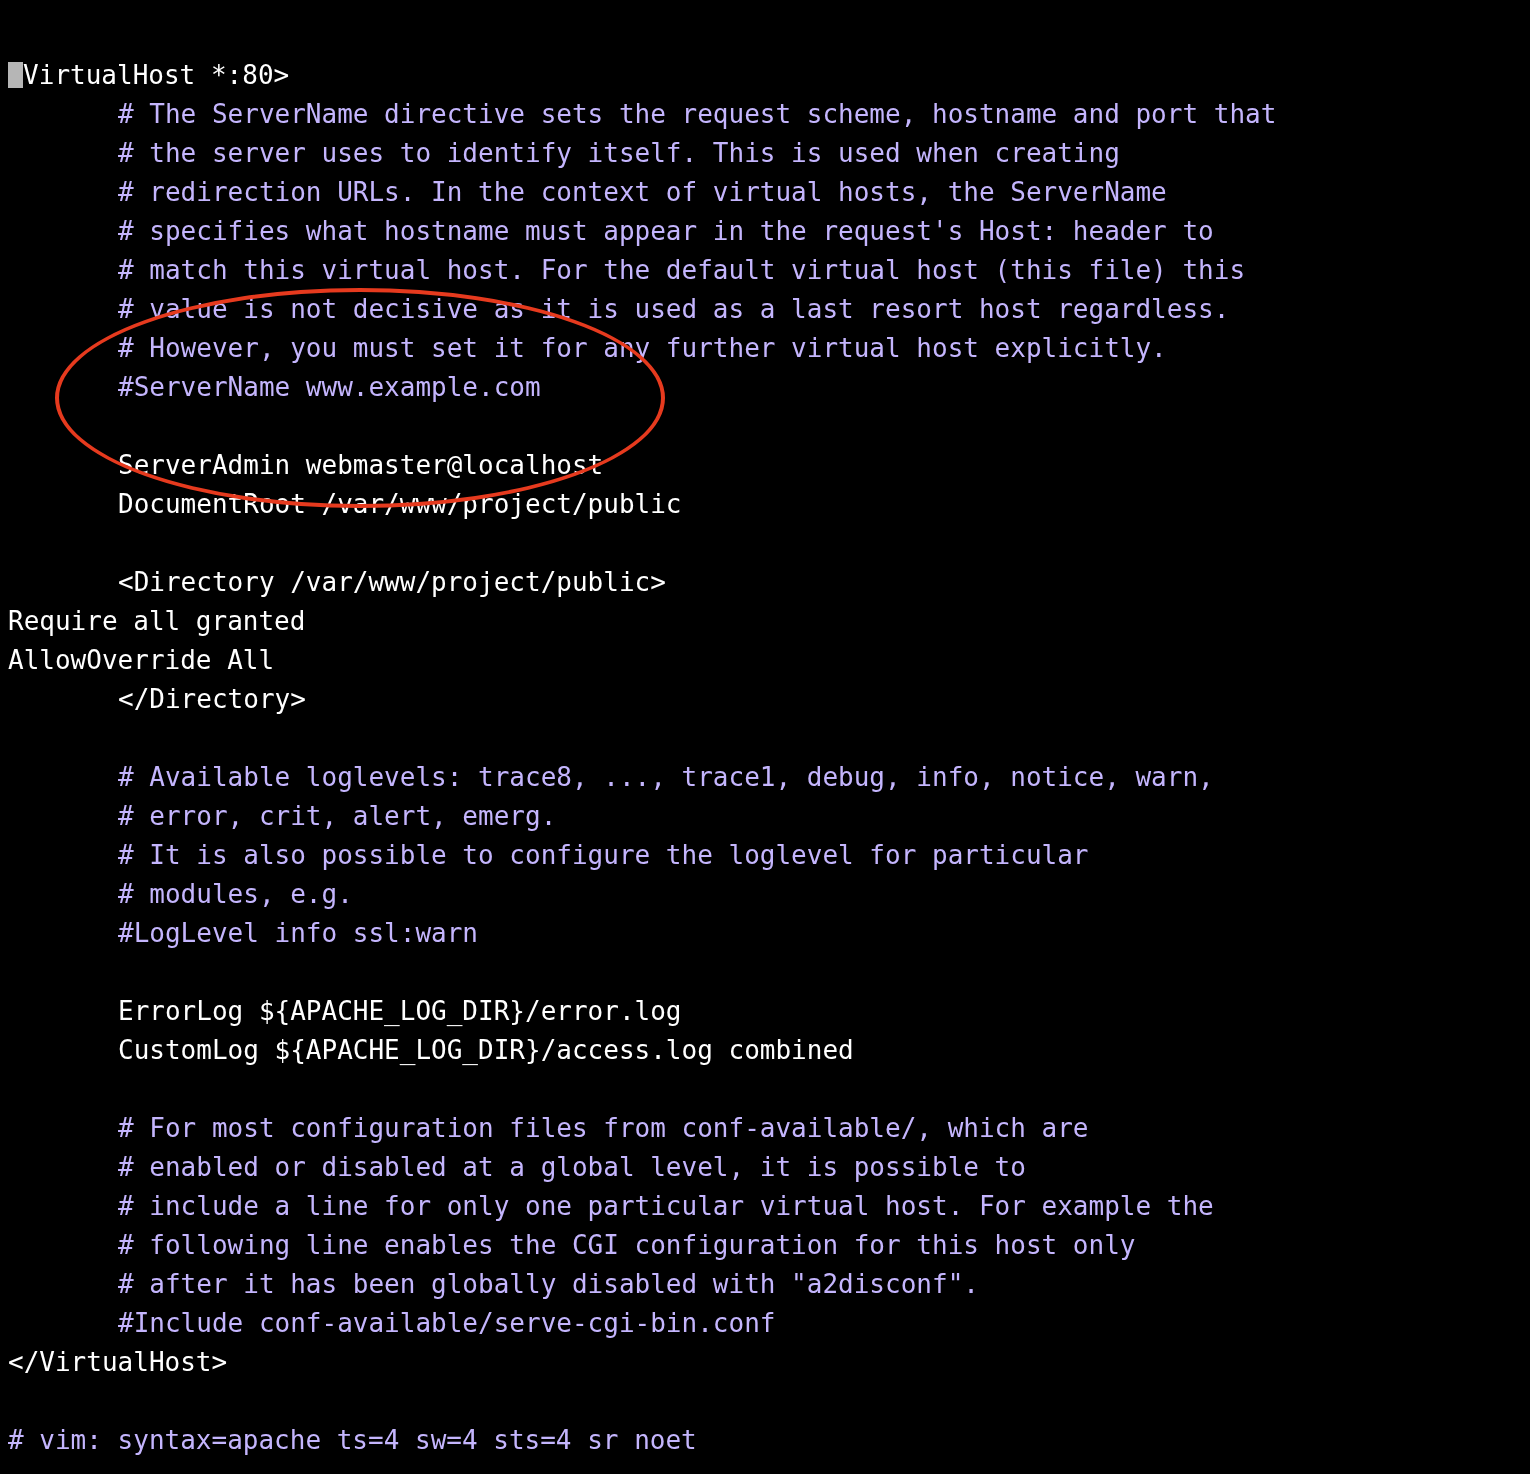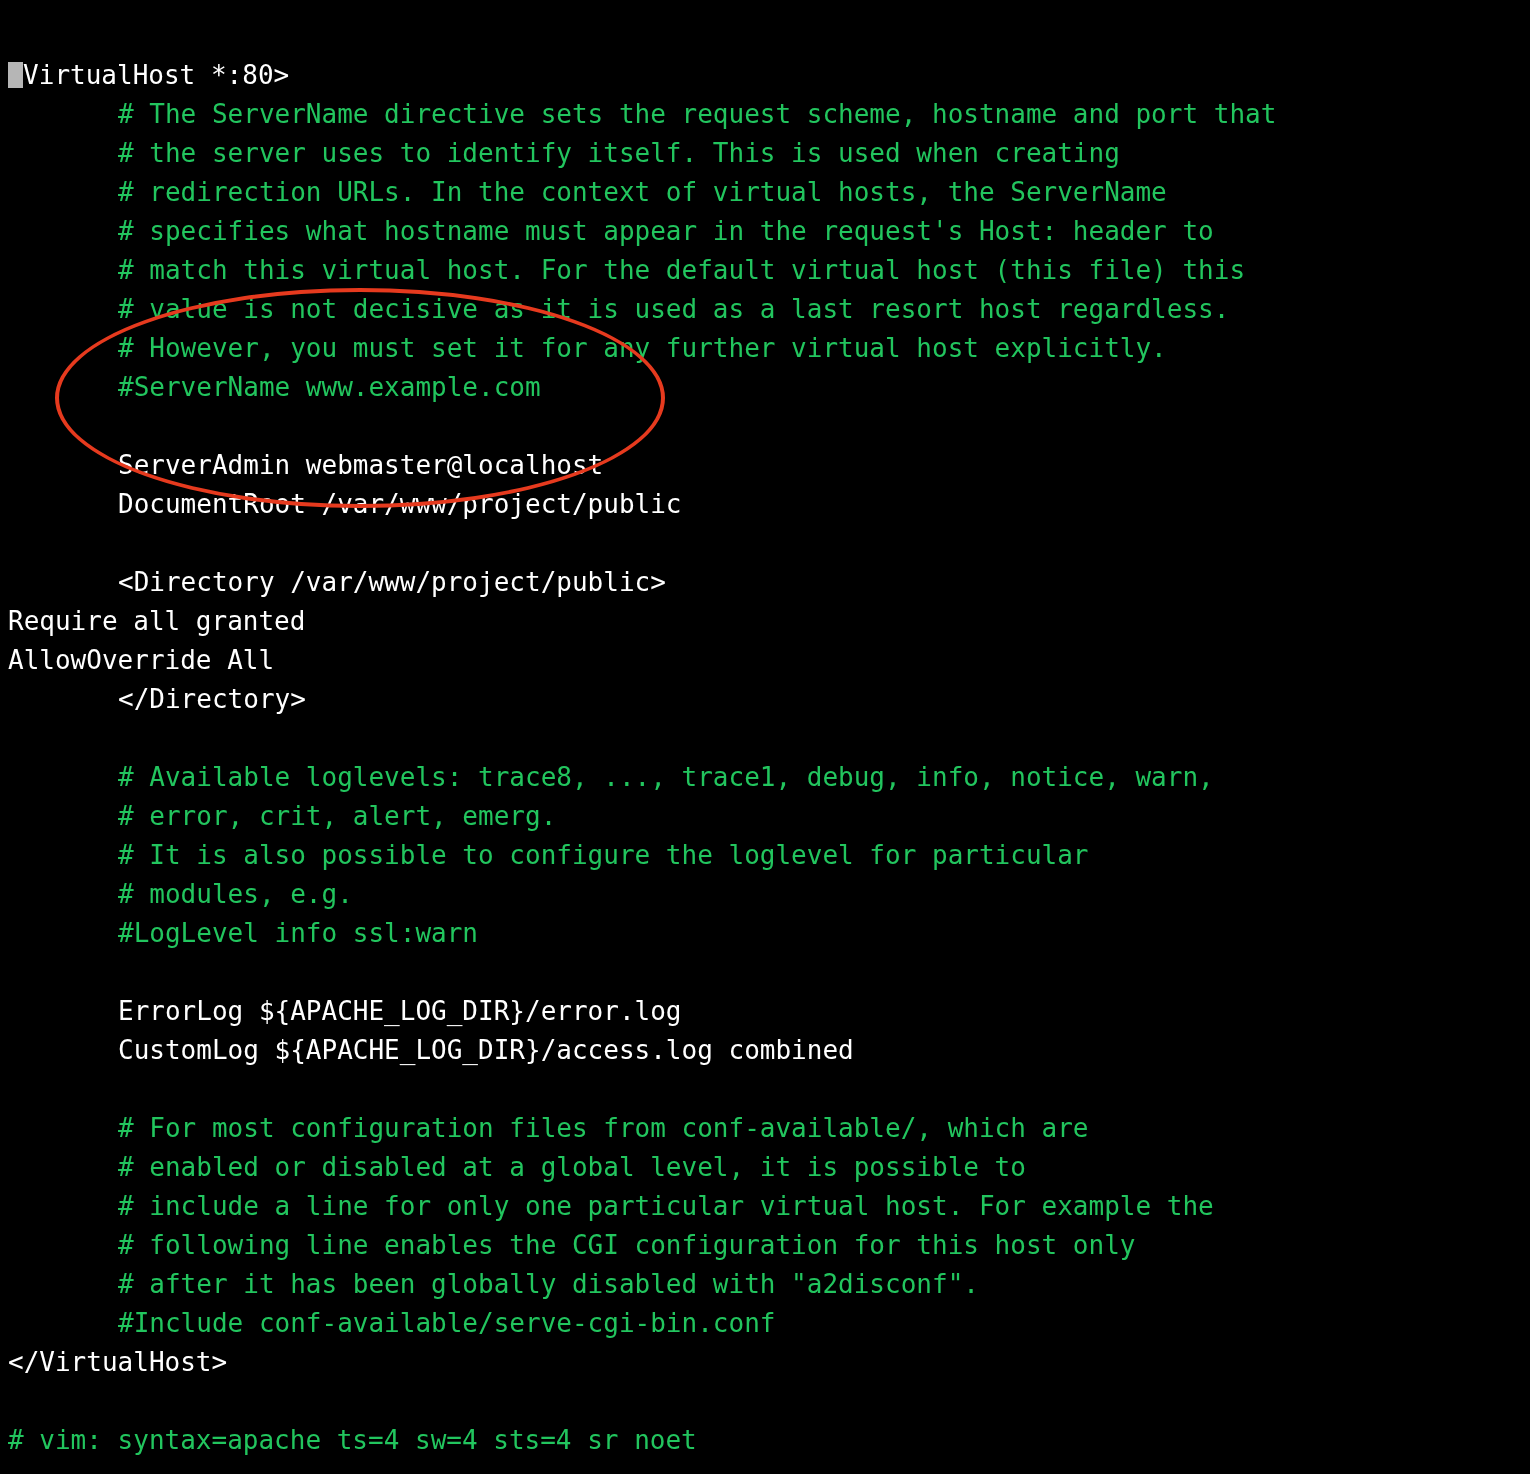--- a/index.html
+++ b/index.html
@@ -22,21 +22,21 @@
   .line { display: block; padding-left: 8px; }
   .cursor {
     display:inline-block;
     background:#b6b6b6;
     width: 0.58em;
     height: 1em;
     vertical-align: text-top;
     margin-top:2px;
   }
   .white   { color: #ffffff; }
-  .comment { color: #22c55e; }
+  .comment { color: #c4b5fd; }
   .annot   {
     position:absolute;
     border: 4px solid #e63a1e;
     border-radius: 50%;
     pointer-events:none;
   }
   .annot-circle {
     left: 55px; top: 288px;
     width: 610px; height: 220px;
   }

